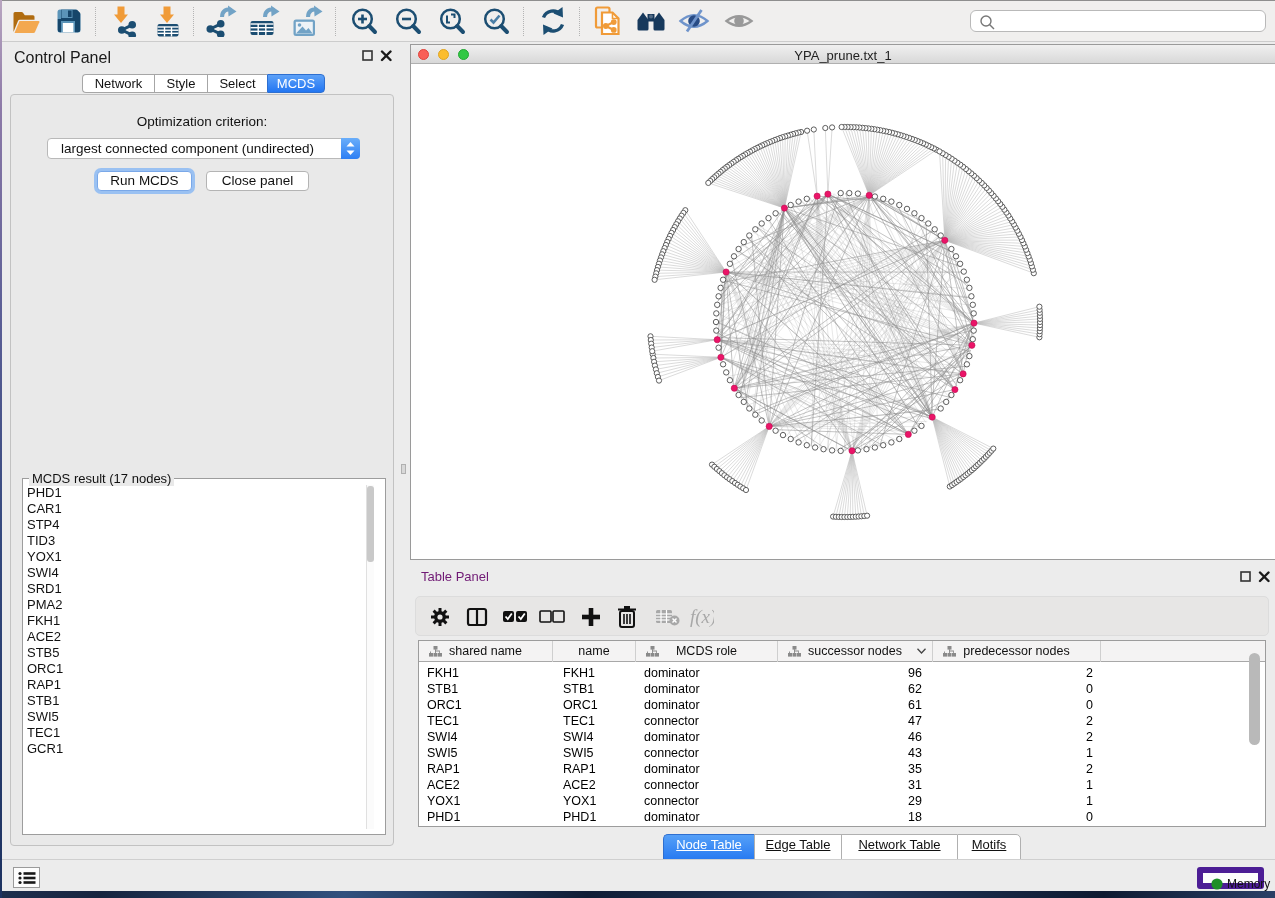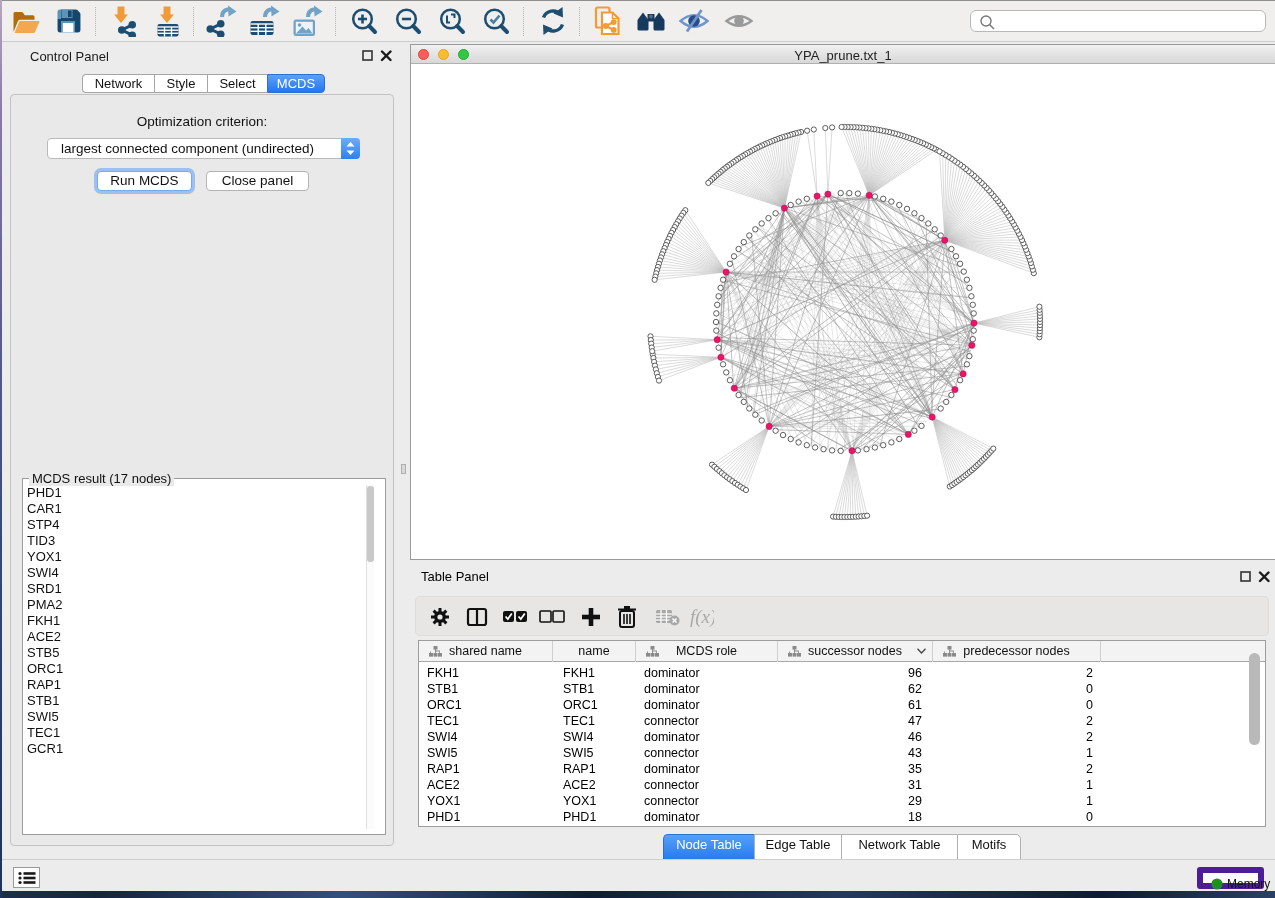--- a/index.html
+++ b/index.html
@@ -6,21 +6,21 @@
 body { font-family:"Liberation Sans", sans-serif; position:relative; background:linear-gradient(100deg,#2a4066 0%,#16243f 18%,#31507e 35%,#101d36 52%,#24395e 70%,#0e1a31 88%,#2a4066 100%); }
 #leftedge { position:absolute; left:0; top:0; width:2px; height:898px; background:linear-gradient(#b9a6c0 0%,#8d7aa8 12%,#5c5f96 35%,#35497e 60%,#1d3260 100%); }
 #win { position:absolute; left:2px; top:0; width:1273px; height:891px; background:#ececec; }
 
 #toolbar { position:absolute; left:0; top:0; width:1273px; height:42px; background:#f0efee; border-top:1px solid #8e8e8e; border-bottom:1px solid #cccccc; }
 .tbi { position:absolute; top:4px; width:32px; height:32px; }
 .tsep { position:absolute; top:6px; height:29px; width:1px; border-left:1px dotted #b4b4b4; }
 #searchbox { position:absolute; left:968px; top:9px; width:296px; height:22px; background:#ffffff; border:1px solid #b9b9b9; border-radius:6px; }
 
 #cpanel { position:absolute; left:0; top:42px; width:399px; height:817px; background:#ececec; }
-#cp-title { position:absolute; left:28px; top:7px; font-size:13px; color:#1a1a1a; }
+#cp-title { position:absolute; left:12px; top:7px; font-size:16px; color:#1a1a1a; }
 .winbtns { position:absolute; top:8px; }
 #cp-tabs { position:absolute; left:80px; top:32px; height:19px; }
 .tab { float:left; height:19px; border:1px solid #a6a6a6; border-right:none; background:#ffffff; font-size:13px; color:#111; text-align:center; line-height:18px; }
 .tab.first { border-radius:4px 0 0 4px; }
 .tab.sel { background:linear-gradient(#5da1f8,#2276f2); border:1px solid #2e6fd0; border-radius:0 4px 4px 0; color:#fff; }
 #cp-pane { position:absolute; left:8px; top:52px; width:384px; height:752px; background:#e9e9e9; border:1px solid #c2c2c2; border-radius:4px; }
 #opt-label { position:absolute; left:0; top:19px; width:100%; text-align:center; font-size:13.5px; color:#111; }
 #opt-dd { position:absolute; left:36px; top:43px; width:313px; height:21px; background:#fff; border:1px solid #b9b9b9; border-radius:4px; font-size:13.5px; color:#111; line-height:19px; padding-left:13px; }
 #dd-btn { position:absolute; right:-1px; top:-1px; width:19px; height:21px; border-radius:0 4px 4px 0; background:linear-gradient(#6aaefa,#2d7ff4); }
 .btn { position:absolute; top:76px; height:20px; background:#ffffff; border:1px solid #b4b4b4; border-radius:4px; font-size:13.5px; color:#111; text-align:center; line-height:18px; }
@@ -36,38 +36,38 @@
 #vsplit { position:absolute; left:399px; top:42px; width:7px; height:817px; background:#ececec; }
 
 #right { position:absolute; left:406px; top:42px; width:867px; height:817px; }
 #netwin { position:absolute; left:2px; top:2px; width:866px; height:516px; border:1px solid #9a9a9a; background:#8b5cf6; }
 #nettitle { position:absolute; left:0; top:0; width:100%; height:19px; background:linear-gradient(#f0f0f0,#d8d8d8); border-bottom:1px solid #b0b0b0; }
 .light { position:absolute; top:4px; width:11px; height:11px; border-radius:50%; }
 #nt-text { position:absolute; top:3px; width:100%; text-align:center; font-size:13px; color:#222; }
 #netcanvas { position:absolute; left:0; top:19px; width:864px; height:495px; background:#fff; overflow:hidden; }
 
 #tpanel { position:absolute; left:0; top:521px; width:867px; height:296px; background:#ececec; }
-#tp-title { position:absolute; left:13px; top:6px; font-size:13px; color:#000000; }
+#tp-title { position:absolute; left:13px; top:6px; font-size:13px; color:#701a75; }
 #tp-toolbar { position:absolute; left:7px; top:33px; width:854px; height:40px; background:#e7e6e5; border:1px solid #dcdcdc; border-radius:5px; }
 #ttable { position:absolute; left:10px; top:77px; width:848px; height:187px; background:#ffffff; border:1px solid #9c9c9c; }
 #thead { position:absolute; left:0; top:0; width:100%; height:21px; background:#f4f3f3; border-bottom:1px solid #a8a8a8; font-size:12.5px; color:#111; }
 .hcell { position:absolute; top:0; height:21px; border-right:1px solid #cfcfcf; }
 .hlab { position:absolute; top:3px; width:100%; text-align:center; }
 .hico { position:absolute; top:5px; left:10px; width:13px; height:11px; }
 .trow { position:absolute; font-size:12.5px; color:#000; height:16px; line-height:16px; width:100%; }
 .c1 { position:absolute; left:8px; }
 .c2 { position:absolute; left:144px; }
 .c3 { position:absolute; left:225px; }
 .c4 { position:absolute; width:80px; text-align:right; left:423px; }
 .c5 { position:absolute; width:80px; text-align:right; left:594px; }
 #tsb { position:absolute; right:4px; top:12px; width:12px; height:160px; }
 #tsb-thumb { position:absolute; left:0; top:0; width:11px; height:92px; background:#b9b9b9; border-radius:6px; }
 
 #btabs { position:absolute; left:255px; top:271px; height:20px; }
-.btab { float:left; height:30px; background:#fff; border:1px solid #b0b0b0; border-right:none; font-size:13px; color:#111; text-align:center; line-height:19px; }
+.btab { float:left; height:30px; background:#fff; border:1px solid #b0b0b0; border-right:none; font-size:13px; color:#111; text-align:center; line-height:19px;text-decoration:underline; }
 .btab.first { border-radius:5px 0 0 5px; }
 .btab.last { border-radius:0 5px 5px 0; border-right:1px solid #b0b0b0; }
 .btab.sel { background:linear-gradient(#55a0f8,#2174f0); color:#fff; border-color:#2e6fd0; }
 
 #statusbar { position:absolute; left:0; top:859px; width:1273px; height:32px; background:#ececec; border-top:1px solid #cfcfcf; }
 #listbtn { position:absolute; left:11px; top:7px; width:27px; height:21px; background:#fdfdfd; border:1px solid #9a9a9a; }
 #membtn { position:absolute; right:11px; top:7px; width:67px; height:22px; background:#fdfdfd; border:6px solid #4c1d95; border-radius:3px; font-size:12px; color:#111; }
 </style></head>
 <body>
 <div id="leftedge"></div>

